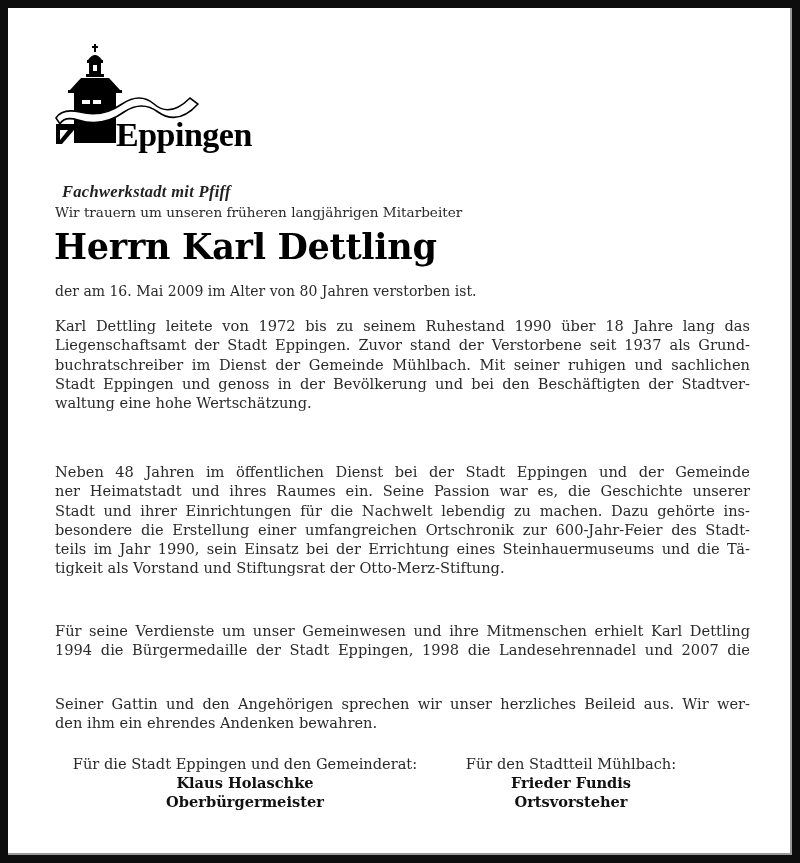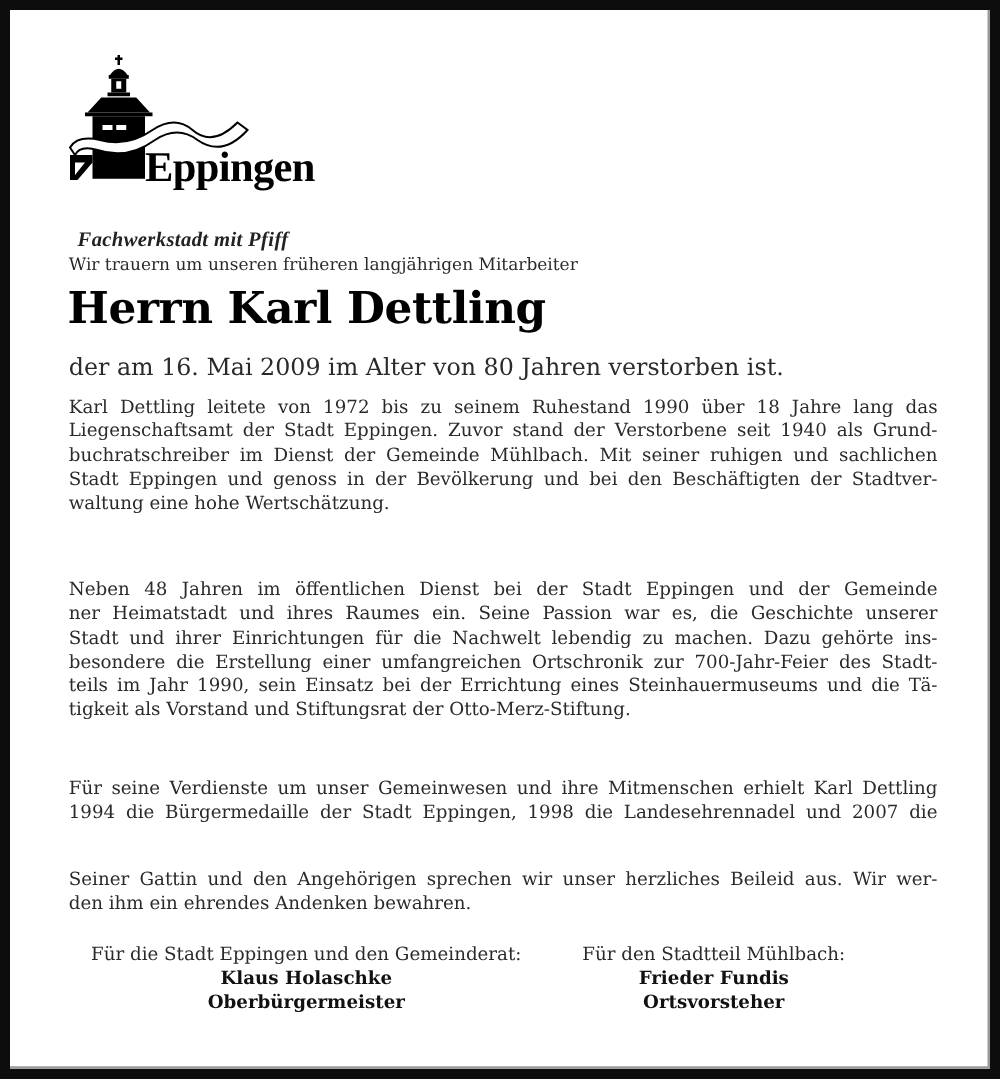--- a/index.html
+++ b/index.html
@@ -27,21 +27,21 @@
       font-style: italic; font-weight: bold; font-size: 16.5px; color: #222; letter-spacing: 0.3px; margin-top: 27px;
     }
     .intro {
       position: absolute; left: 47px; top: 196px; font-size: 13.6px; color: #2a2a2a;
     }
     .name {
       position: absolute; left: 46px; top: 218px;
       font-size: 35px; font-weight: bold; color: #000; letter-spacing: -0.3px;
     }
     .died {
-      position: absolute; left: 47px; top: 275px; font-size: 19px; color: #2a2a2a;
+      position: absolute; left: 47px; top: 275px; font-size: 14px; color: #2a2a2a;
     }
     .para {
       position: absolute; left: 47px; width: 695px;
       font-size: 14.6px; line-height: 19.3px; color: #2a2a2a;
       text-align: justify; text-align-last: left;
     }
     .para .ln { display: block; text-align: justify; text-align-last: justify; white-space: nowrap; }
     .para .ln.last { text-align-last: left; }
     .p1 { top: 308px; }
     .p2 { top: 454px; }
@@ -88,31 +88,31 @@
       <div class="logo-word">Eppingen</div>
       <div class="logo-tag">Fachwerkstadt mit Pfiff</div>
     </div>
 
     <div class="intro">Wir trauern um unseren früheren langjährigen Mitarbeiter</div>
     <div class="name">Herrn Karl Dettling</div>
     <div class="died">der am 16. Mai 2009 im Alter von 80 Jahren verstorben ist.</div>
 
     <div class="para p1">
       <span class="ln">Karl Dettling leitete von 1972 bis zu seinem Ruhestand 1990 über 18 Jahre lang das</span>
-      <span class="ln">Liegenschaftsamt der Stadt Eppingen. Zuvor stand der Verstorbene seit 1940 als Grund-</span>
+      <span class="ln">Liegenschaftsamt der Stadt Eppingen. Zuvor stand der Verstorbene seit 1937 als Grund-</span>
       <span class="ln">buchratschreiber im Dienst der Gemeinde Mühlbach. Mit seiner ruhigen und sachlichen</span>
       <span class="ln">Stadt Eppingen und genoss in der Bevölkerung und bei den Beschäftigten der Stadtver-</span>
       <span class="ln last">waltung eine hohe Wertschätzung.</span>
     </div>
 
     <div class="para p2">
       <span class="ln">Neben 48 Jahren im öffentlichen Dienst bei der Stadt Eppingen und der Gemeinde</span>
       <span class="ln">ner Heimatstadt und ihres Raumes ein. Seine Passion war es, die Geschichte unserer</span>
       <span class="ln">Stadt und ihrer Einrichtungen für die Nachwelt lebendig zu machen. Dazu gehörte ins-</span>
-      <span class="ln">besondere die Erstellung einer umfangreichen Ortschronik zur 700-Jahr-Feier des Stadt-</span>
+      <span class="ln">besondere die Erstellung einer umfangreichen Ortschronik zur 600-Jahr-Feier des Stadt-</span>
       <span class="ln">teils im Jahr 1990, sein Einsatz bei der Errichtung eines Steinhauermuseums und die Tä-</span>
       <span class="ln last">tigkeit als Vorstand und Stiftungsrat der Otto-Merz-Stiftung.</span>
     </div>
 
     <div class="para p3">
       <span class="ln">Für seine Verdienste um unser Gemeinwesen und ihre Mitmenschen erhielt Karl Dettling</span>
       <span class="ln">1994 die Bürgermedaille der Stadt Eppingen, 1998 die Landesehrennadel und 2007 die</span>
     </div>
 
     <div class="para p4">

